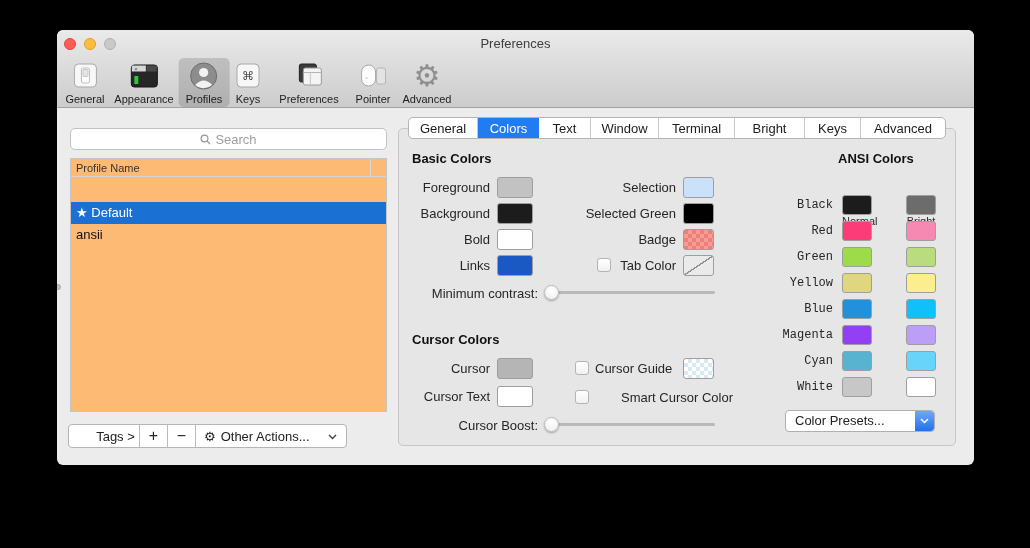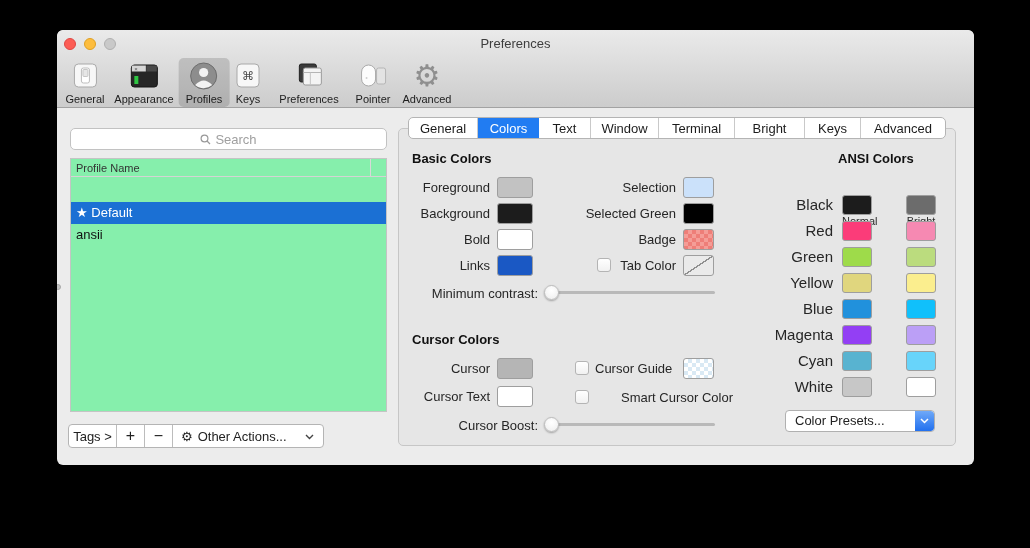--- a/index.html
+++ b/index.html
@@ -18,30 +18,30 @@
     align-items:center;gap:1px;padding:2px 7px;border-radius:5px;cursor:default;}
   .tool-item.selected{background:rgba(0,0,0,.14);}
   .tool-icon{width:32px;height:32px;display:flex;align-items:center;justify-content:center;}
   .tool-label{font-size:11px;color:#1d1d1d;white-space:nowrap;}
   .gear-glyph{font-size:30px;line-height:30px;color:#8f8f8f;font-family:"DejaVu Sans",sans-serif;}
   
   .search{position:absolute;left:13px;top:98px;width:317px;height:22px;box-sizing:border-box;
     background:#fff;border:1px solid #c2c2c2;border-radius:5px;display:flex;align-items:center;
     justify-content:center;gap:4px;color:#9f9f9f;font-size:13px;}
   .ptable{position:absolute;left:13px;top:128px;width:317px;height:254px;box-sizing:border-box;
-    background:#86efac;border:1px solid #c4c4c4;}
+    background:#fdba74;border:1px solid #c4c4c4;}
   .ptable-header{position:relative;height:18px;border-bottom:1px solid #d4d4d4;
     font-size:11px;color:#333;line-height:18px;padding-left:5px;box-sizing:border-box;}
   .scroll-cell{position:absolute;right:0;top:0;width:15px;height:17px;border-left:1px solid #d8d8d8;}
   .prow{height:22px;font-size:13px;line-height:22px;padding-left:5px;color:#111;white-space:nowrap;}
   .prow.selected{color:#fff;margin-top:25px;}
   .dimple{position:absolute;left:-2px;top:254px;width:6px;height:6px;border-radius:50%;
     background:#c2c2c2;border:1px solid #a9a9a9;box-sizing:border-box;}
   .footer-seg{position:absolute;left:11px;top:394px;height:24px;display:flex;
-    background:#fff;border:1px solid #b4b4b4;border-radius:4px;box-sizing:border-box;overflow:hidden;}
+    background:#fff;border:1px solid #b4b4b4;border-radius:4px;box-sizing:border-box;overflow:hidden;padding-left:23px;}
   .seg{display:flex;align-items:center;justify-content:center;font-size:13px;color:#222;
     border-right:1px solid #bcbcbc;box-sizing:border-box;height:100%;}
   .seg:last-child{border-right:none;}
   .seg-tags{width:48px;}  .seg-add{width:28px;font-size:16px;}  .seg-rem{width:28px;font-size:16px;}
   .seg-other{width:150px;gap:5px;justify-content:flex-start;padding-left:8px;position:relative;}
   .seg-gear{font-family:"DejaVu Sans",sans-serif;font-size:13px;color:#222;}
   .seg-chev{position:absolute;right:9px;top:9px;}
   
   .tabbox{position:absolute;left:341px;top:98px;width:558px;height:318px;box-sizing:border-box;
     background:#e6e6e6;border:1px solid #c6c6c6;border-radius:5px;}
@@ -63,21 +63,21 @@
     transparent calc(50% + 0.7px));}
   .checkbox{position:absolute;width:14px;height:14px;box-sizing:border-box;background:linear-gradient(#ffffff,#f1f1f1);
     border:1px solid #b4b4b4;border-radius:3px;}
   .slider-track{position:absolute;height:3px;width:170px;background:#b9b9b9;border-radius:2px;}
   .slider-knob{position:absolute;width:15px;height:15px;border-radius:50%;box-sizing:border-box;
     background:radial-gradient(circle at 50% 35%,#ffffff,#ededed);border:1px solid #bcbcbc;
     box-shadow:0 1px 2px rgba(0,0,0,.3);}
   .ansi-head{position:absolute;top:146px;width:30px;text-align:center;font-size:11px;color:#2a2a2a;margin-top:39px;}
   .ansi-row{position:absolute;left:690px;width:189px;height:20px;}
   .ansi-label{position:absolute;left:0;top:0;width:86px;height:20px;line-height:20px;
-    font-size:15px;color:#262626;text-align:right;white-space:nowrap;}
+    font-size:12px;color:#262626;text-align:right;white-space:nowrap;font-family:Liberation Mono, monospace;}
   .ansi-sw{position:absolute;top:0;width:30px;height:20px;box-sizing:border-box;
     border:1px solid #9e9e9e;border-radius:3px;}
   .dropdown{position:absolute;left:728px;top:380px;width:150px;height:22px;box-sizing:border-box;
     background:#fff;border:1px solid #b0b0b0;border-radius:4px;font-size:13px;color:#222;
     line-height:20px;padding-left:9px;overflow:hidden;}
   .dd-arrow{position:absolute;right:0;top:0;width:19px;height:100%;
     background:linear-gradient(#6fa9f8,#2270ee);border-radius:0 3px 3px 0;
     display:flex;align-items:center;justify-content:center;}
 </style>
 </head>

